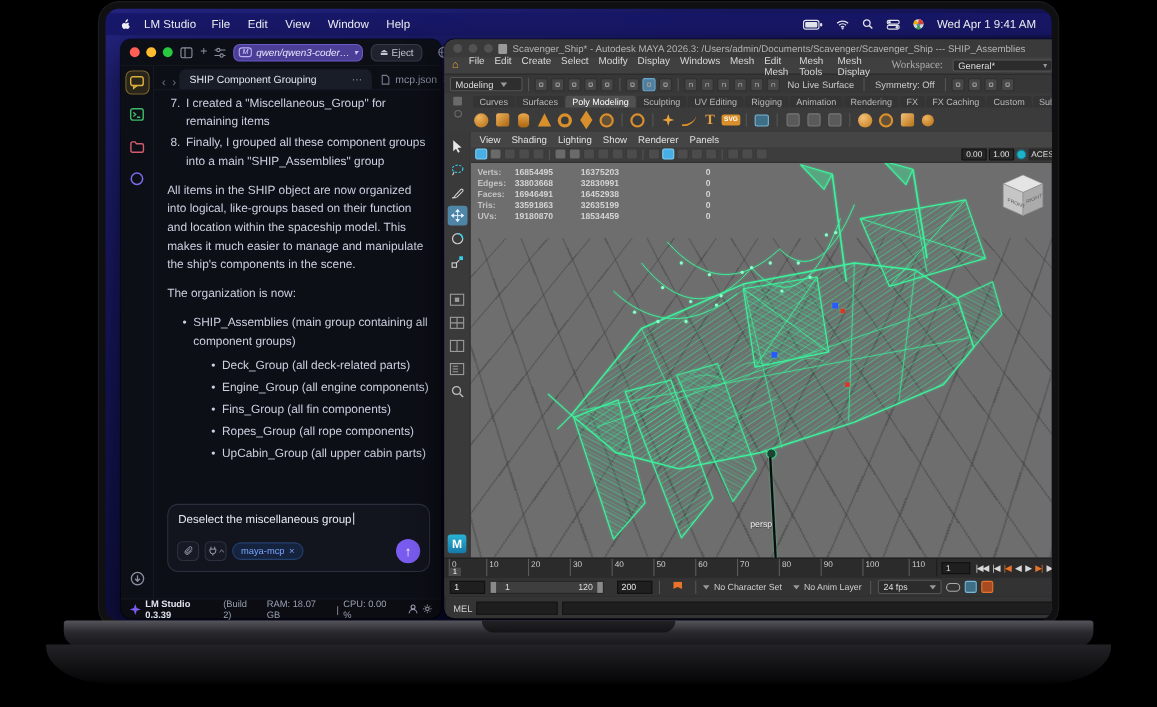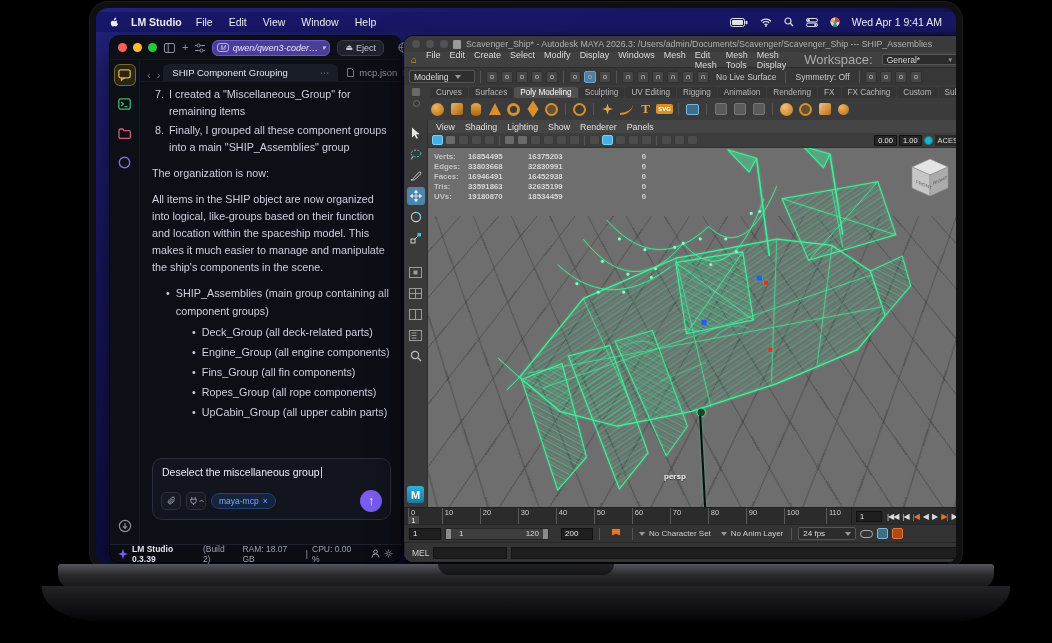--- a/index.html
+++ b/index.html
@@ -12,21 +12,21 @@
           background:linear-gradient(155deg,#23237e 0%,#17175f 28%,#0d0d3a 65%,#070724 100%);}
   .base-hinge{position:absolute;left:58px;top:564px;width:936px;height:24px;border-radius:3px 3px 14px 14px;
           background:linear-gradient(#55555c,#29292e 45%,#17171a);}
   .base-notch{position:absolute;left:438px;top:564px;width:176px;height:11px;background:linear-gradient(#222226,#141417);border-radius:0 0 14px 14px;}
   .base-deck{position:absolute;left:42px;top:586px;width:968px;height:36px;border-radius:0 0 60px 60px / 0 0 34px 34px;
           background:linear-gradient(#232327,#0a0a0c 80%,#030304);}
 
   
   .menubar{position:absolute;left:0;top:4px;right:0;height:20px;display:flex;align-items:center;
            background:rgba(24,24,104,0.92);color:#f2f2f6;font-size:10.5px;padding:0 14px;}
-  .menubar .app{font-weight:bold;margin:0 6px 0 10px;}
+  .menubar .app{font-weight:normal;margin:0 6px 0 10px;}
   .menubar .mitem{margin:0 8px;}
   .menubar .spacer{flex:1;}
   .menubar .stat{display:flex;align-items:center;gap:12px;}
   .menubar svg{display:block;}
   .clock{font-size:10.5px;}
 
   
   .win{position:absolute;border-radius:9px;box-shadow:0 14px 34px rgba(0,0,0,0.65),0 0 0 1px rgba(0,0,0,0.6);}
   .lights{display:flex;gap:6px;align-items:center;}
   .lights i{width:9px;height:9px;border-radius:50%;display:block;}
@@ -127,21 +127,21 @@
   .teal-dot{width:9px;height:9px;border-radius:50%;background:#1fb3c9;border:1px solid #0d7f93;}
   .vp-grid{position:absolute;z-index:1;left:-26%;right:-26%;top:96px;bottom:-170px;
      background-image:repeating-linear-gradient(63deg,rgba(50,50,50,0.45) 0 1px,transparent 1px 34px),
                       repeating-linear-gradient(-63deg,rgba(50,50,50,0.45) 0 1px,transparent 1px 34px);
      transform:perspective(700px) rotateX(38deg);transform-origin:50% 0;}
   .ship-svg{position:absolute;z-index:2;inset:0;filter:drop-shadow(0 0 1px rgba(61,242,156,0.55));}
   .hud{position:absolute;z-index:3;left:6px;top:32px;display:grid;grid-template-columns:34px 60px 64px 54px;row-gap:1px;font-size:7.8px;color:#d6d6d6;font-weight:bold;}
   .hud .lab{color:#c3c3c3;}
   .hud .v3{text-align:right;}
   .viewcube{position:absolute;z-index:3;right:12px;top:34px;}
-  .persp{position:absolute;z-index:3;left:236px;top:352px;font-size:8px;color:#f0f0f0;font-weight:bold;text-shadow:0 1px 1px rgba(0,0,0,.5);}
+  .persp{position:absolute;z-index:3;left:254px;top:352px;font-size:8px;color:#f0f0f0;font-weight:normal;text-shadow:0 1px 1px rgba(0,0,0,.5);}
   .right-tabs{width:15px;background:#383838;border-left:1px solid #2d2d2d;display:flex;flex-direction:column;align-items:center;padding-top:6px;gap:14px;}
   .rtab{writing-mode:vertical-rl;transform:rotate(180deg);font-size:8px;color:#c6c6c6;white-space:nowrap;}
   .maya-time{position:absolute;left:0;right:0;bottom:38px;height:17px;background:#2b2b2b;display:flex;border-top:1px solid #202020;}
   .time-track{flex:1;position:relative;border-right:1px solid #1d1d1d;}
   .ticks{position:absolute;left:4px;right:10px;top:0;display:flex;justify-content:space-between;font-size:7.5px;color:#cfcfcf;}
   .tick{border-left:1px solid #5a5a5a;padding-left:2px;height:16px;}
   .curframe{position:absolute;left:4px;top:8px;width:11px;height:8px;background:#4a4a4a;color:#fff;font-size:7px;display:flex;align-items:center;justify-content:center;}
   .frame-field{width:26px;height:11px;background:#1f1f1f;color:#e8e8e8;font-size:7.5px;display:flex;align-items:center;padding:0 3px;margin:3px 4px 0 4px;border:1px solid #111;}
   .playback{display:flex;align-items:center;gap:2px;padding-right:6px;}
   .pb{font-size:8px;color:#d8d8d8;letter-spacing:-1px;padding:0 1px;}
@@ -308,22 +308,22 @@
             <li class="numrow">
               <span class="n">7.</span>
               <span>I created a "Miscellaneous_Group" for remaining items</span>
             </li>
 
             <li class="numrow">
               <span class="n">8.</span>
               <span>Finally, I grouped all these component groups into a main "SHIP_Assemblies" group</span>
             </li>
           </ol>
+        <p>All items in the SHIP object are now organized into logical, like-groups based on their function and location within the spaceship model. This makes it much easier to manage and manipulate the ship's components in the scene.</p>
         <p>The organization is now:</p>
-        <p>All items in the SHIP object are now organized into logical, like-groups based on their function and location within the spaceship model. This makes it much easier to manage and manipulate the ship's components in the scene.</p>
         <ul class="blist">
           <li>
               <span>SHIP_Assemblies (main group containing all component groups)</span>
             </li>
         </ul>
         <ul class="blist blist-sub">
 
             <li>
               <span>Deck_Group (all deck-related parts)</span>
             </li>
@@ -412,21 +412,21 @@
           <span class="mmenu">Select</span>
           <span class="mmenu">Modify</span>
           <span class="mmenu">Display</span>
           <span class="mmenu">Windows</span>
           <span class="mmenu">Mesh</span>
           <span class="mmenu">Edit Mesh</span>
           <span class="mmenu">Mesh Tools</span>
           <span class="mmenu">Mesh Display</span>
         </span>
       <span class="spacer"></span>
-      <span style="color:#aaa;font-size:13px;">Workspace:</span>
+      <span style="color:#aaa;font-size:10px;font-family:Liberation Serif, serif;">Workspace:</span>
       <span class="ws-box">
         <span>General*</span>
         <span class="dn">▾</span>
       </span>
       <svg width="7" height="9" viewBox="0 0 7 9">
           <rect x="0.5" y="3.5" width="6" height="5" rx="1" fill="#9a9a9a"></rect>
           <path d="M1.8 3.5V2.4a1.7 1.7 0 0 1 3.4 0v1.1" fill="none" stroke="#9a9a9a"></path>
         </svg>
     </div>
 

